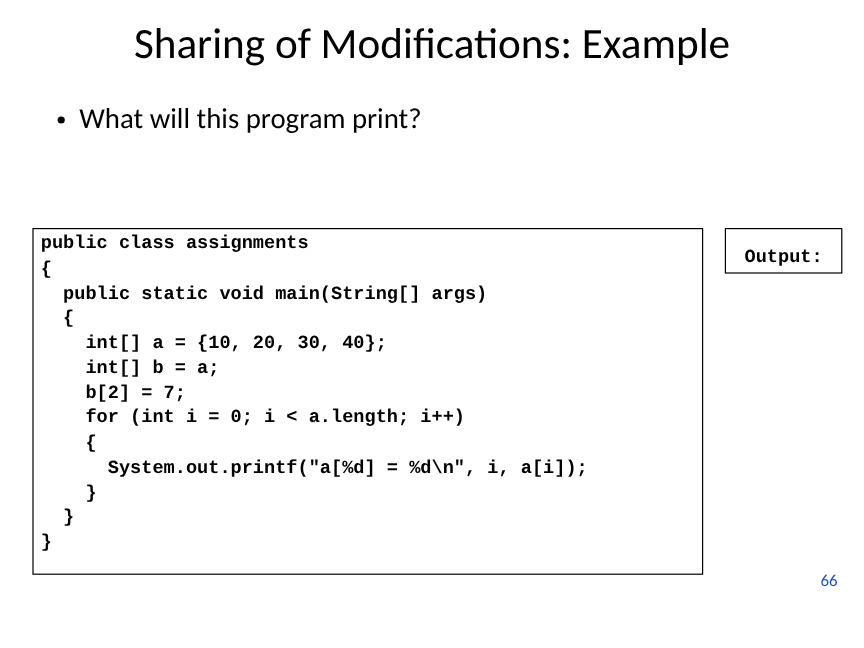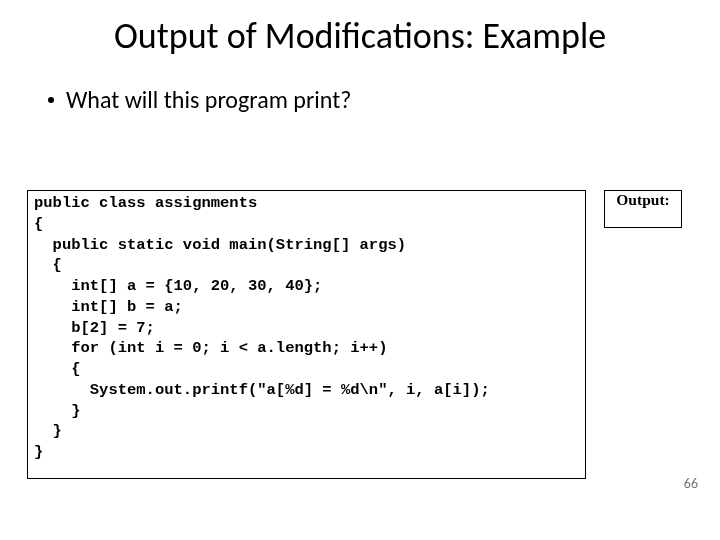--- a/index.html
+++ b/index.html
@@ -57,44 +57,44 @@
     font-size: 15.5px;
     line-height: 1.34;
     font-weight: bold;
     white-space: pre;
     overflow: hidden;
   }
   .output-box {
     position: absolute;
     left: 604px;
     top: 190px;
-    width: 78px;
+    width: 98px;
     height: 38px;
     border: 1px solid #000;
     box-sizing: border-box;
-    font-family: Liberation Serif, serif;
+    font-family: Liberation Mono, monospace;
     font-size: 15.5px;
     font-weight: bold;
     text-align: center;
-    padding-top: 0;
+    padding-top: 14px;
   }
   .page-num {
     position: absolute;
     right: 22px;
     bottom: 48px;
     font-size: 14px;
-    color: #737373;
+    color: #1d4ed8;
   }
 </style>
 </head>
 <body>
 
 <div class="slide">
 
-  <div class="title">Output of Modifications: Example</div>
+  <div class="title">Sharing of Modifications: Example</div>
 
   <div class="bullet-row">
     <span class="bullet-dot"></span>
     <span>What will this program print?</span>
   </div>
 
   <div class="code-box">public class assignments
 {
   public static void main(String[] args)
   {

